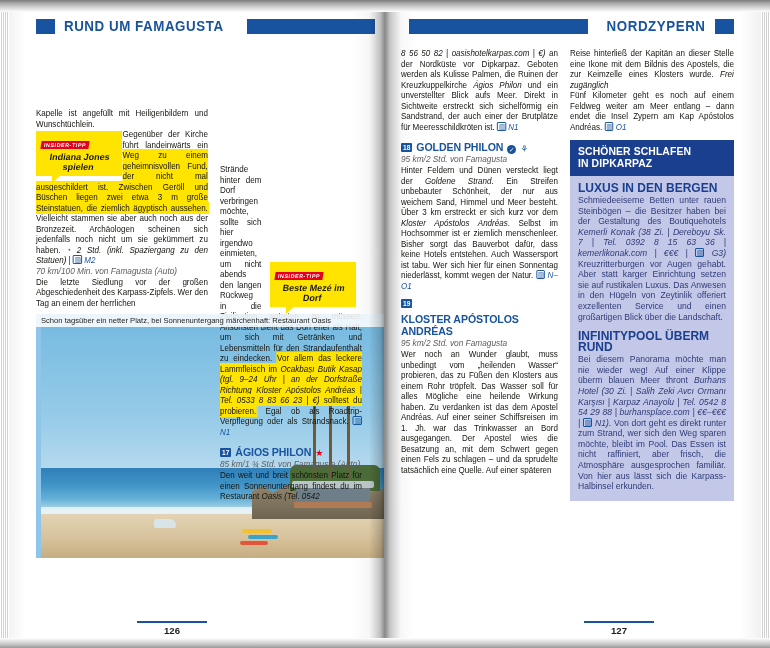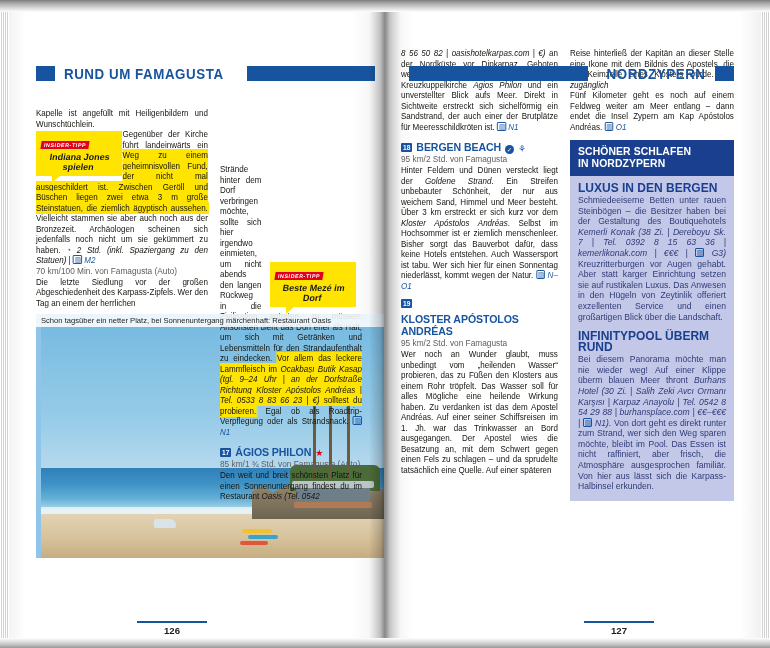--- a/index.html
+++ b/index.html
@@ -22,21 +22,21 @@
              background:linear-gradient(to top,#9a9a9a 0,#c9c9c9 4px,#ffffff 10px); z-index:30; }
   .gutterL { position:absolute; top:0; bottom:0; right:0; width:16px;
              background:linear-gradient(to right,rgba(0,0,0,0) 0,rgba(0,0,0,.18) 70%,rgba(0,0,0,.40) 100%); z-index:25; }
   .gutterR { position:absolute; top:0; bottom:0; left:0; width:16px;
              background:linear-gradient(to left,rgba(0,0,0,0) 0,rgba(0,0,0,.18) 70%,rgba(0,0,0,.40) 100%); z-index:25; }
   .fore { position:absolute; top:10px; bottom:8px; width:9px; z-index:26;
           background:repeating-linear-gradient(to right,#ffffff 0 1px,#d2d2d2 1px 2px); }
   .fore.l { left:0; } .fore.r { right:0; }
 
   
-  .rh { position:absolute; top:17px; height:17px; z-index:20; display:flex; align-items:center;margin-top:48px; }
+  .rh { position:absolute; top:17px; height:17px; z-index:20; display:flex; align-items:flex-end; }
   .rh .sq { width:19px; height:15px; background:#17539e; }
   .rh .bar { height:15px; background:#17539e; }
   .rh .ttl { color:#17539e; font-weight:bold; font-size:14.5px;
              letter-spacing:.6px; font-stretch:condensed; white-space:nowrap;
              font-family:"Liberation Sans Narrow","Liberation Sans",sans-serif; transform:scaleX(.92); transform-origin:left center;}
   .rh.left  { left:36px; right:10px; }
   .rh.left .sq { margin-right:9px; }
   .rh.left .bar { flex:1; margin-left:10px; }
   .rh.right { left:8px; right:36px; justify-content:flex-end;padding-left:16px; }
   .rh.right .sq { margin-left:9px; order:3; }
@@ -59,21 +59,21 @@
   
   .poi { display:flex; align-items:baseline; gap:4px; margin:9px 0 1px; }
   .poi .num { background:#17539e; color:#fff; font-size:6.6px; font-weight:bold;
               padding:1px 2px; line-height:7px; position:relative; top:-1px; border-radius:1px; min-width:9px; text-align:center;}
   .poi .nm { color:#17539e; font-weight:bold; font-size:10.6px; letter-spacing:-.1px;
              font-family:"Liberation Sans Narrow","Liberation Sans",sans-serif; }
   .star { color:#e2001a; font-size:9px; }
   .tick { display:inline-block; width:9px; height:9px; border-radius:50%; background:#17539e;
           color:#fff; font-size:6.5px; line-height:9px; text-align:center; position:relative; top:1px;}
   .fam { color:#17539e; font-size:9px; position:relative; top:1px;}
-  .dist { font-size:8.3px; color:#5d5d5d; line-height:10px; margin-bottom:1px;
+  .dist { font-style:italic; font-size:8.3px; color:#5d5d5d; line-height:10px; margin-bottom:1px;
           font-family:"Liberation Sans", sans-serif; }
 
   
   .hl { background:#ffe400; box-shadow:0 0 0 1px #ffe400; }
 
   
   .tip { position:relative; background:#ffe400; padding:2px 5px 4px; width:86px; }
   .tip .lbl { background:#e2001a; color:#fff; font-size:5.3px; font-weight:bold;
               letter-spacing:.6px; padding:1px 3px; display:inline-block; transform:skewX(-9deg); }
   .tip .txt { color:#1b1b1b; font-weight:bold; font-size:9px; line-height:10px;
@@ -239,21 +239,21 @@
 
     <div class="cols r">
 
       <div class="col">
         <p class="narrow">
           <span class="it">8 56 50 82 | oasishotelkarpas.com | €)</span><span> an der Nordküste vor Dipkarpaz. Geboten werden als Kulisse Palmen, die Ruinen der Kreuzkuppelkirche </span><span class="it">Ágios Philon</span><span> und ein unverstellter Blick aufs Meer. Direkt in Sichtweite erstreckt sich sichelförmig ein Sandstrand, der auch einer der Brutplätze für Meeresschildkröten ist. </span><span class="mi">▥</span> <span class="it bl">N1</span>
         </p>
 
         <div class="poi">
           <span class="num">18</span>
-          <span class="nm">BERGEN BEACH</span>
+          <span class="nm">GOLDEN PHILON</span>
           <span class="tick">✓</span>
           <span class="fam">⚘</span>
         </div>
         <div class="dist">95 km/2 Std. von Famagusta</div>
         <p class="narrow">
           <span>Hinter Feldern und Dünen versteckt liegt der </span><span class="it">Goldene Strand</span><span>. Ein Streifen unbebauter Schönheit, der nur aus weichem Sand, Himmel und Meer besteht. Über 3 km erstreckt er sich kurz vor dem </span><span class="it">Kloster Apóstolos Andréas</span><span>. Selbst im Hochsommer ist er ziemlich menschenleer. Bisher sorgt das Bauverbot dafür, dass keine Hotels entstehen. Auch Wassersport ist tabu. Wer sich hier für einen Sonnentag niederlässt, kommt wegen der Natur. </span><span class="mi">▥</span> <span class="it bl">N–O1</span>
         </p>
 
         <div class="poi" style="flex-wrap:wrap;">
           <span class="num">19</span>
@@ -267,21 +267,21 @@
         <p class="narrow">
           <span>Reise hinterließ der Kapitän an dieser Stelle eine Ikone mit dem Bildnis des Apostels, die zur Keimzelle eines Klosters wurde. </span><span class="it">Frei zugänglich</span>
         </p>
         <p class="narrow">
           <span>Fünf Kilometer geht es noch auf einem Feldweg weiter am Meer entlang – dann endet die Insel Zypern am Kap Apóstolos Andréas. </span><span class="mi">▥</span> <span class="it bl">O1</span>
         </p>
 
         <div class="sbx">
           <div class="hd">
             <div>SCHÖNER SCHLAFEN</div>
-            <div>IN NORDZYPERN</div>
+            <div>IN DIPKARPAZ</div>
           </div>
           <div class="bd">
             <h4>LUXUS IN DEN BERGEN</h4>
             <p>
               <span>Schmiedeeiserne Betten unter rauen Steinbögen – die Besitzer haben bei der Gestaltung des Boutiquehotels </span><span class="it">Kemerli Konak (38 Zi. | Dereboyu Sk. 7 | Tel. 0392 8 15 63 36 | kemerlikonak.com | €€€ | </span><span class="mi">▥</span> <span class="it">G3</span><span class="it">)</span><span> Kreuzritterburgen vor Augen gehabt. Aber statt karger Einrichtung setzen sie auf rustikalen Luxus. Das Anwesen in den Hügeln von Zeytinlik offeriert exzellenten Service und einen großartigen Blick über die Landschaft.</span>
             </p>
             <h4 style="margin-top:9px;">INFINITYPOOL ÜBERM RUND</h4>
             <p>
               <span>Bei diesem Panorama möchte man nie wieder weg! Auf einer Klippe überm blauen Meer thront </span><span class="it">Burhans Hotel (30 Zi. | Salih Zeki Avcı Ormanı Karşısı | Karpaz Anayolu | Tel. 0542 8 54 29 88 | burhansplace.com | €€–€€€ | </span><span class="mi">▥</span> <span class="it">N1</span><span class="it">).</span><span> Von dort geht es direkt runter zum Strand, wer sich den Weg sparen möchte, bleibt im Pool. Das Essen ist nicht raffiniert, aber frisch, die Atmosphäre ausgesprochen familiär. Von hier aus lässt sich die Karpass-Halbinsel erkunden.</span>
             </p>

